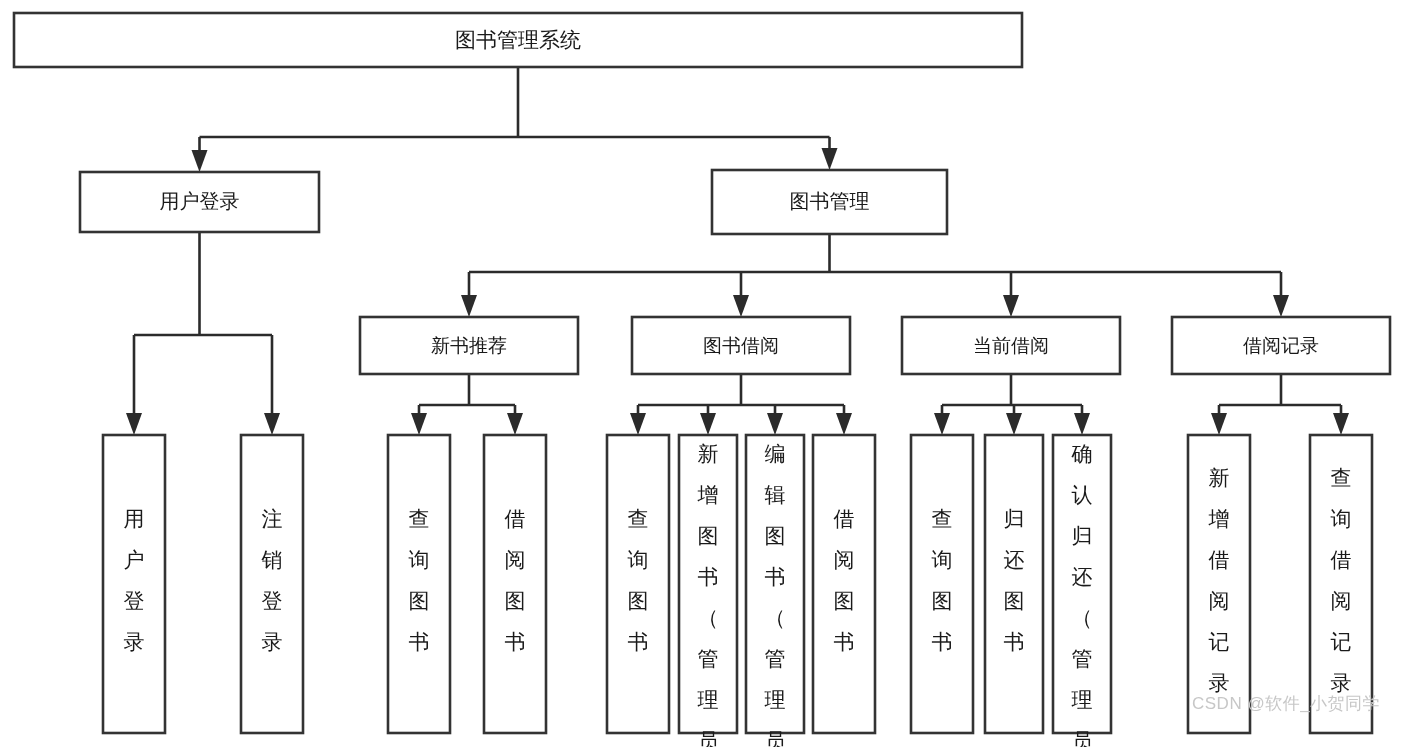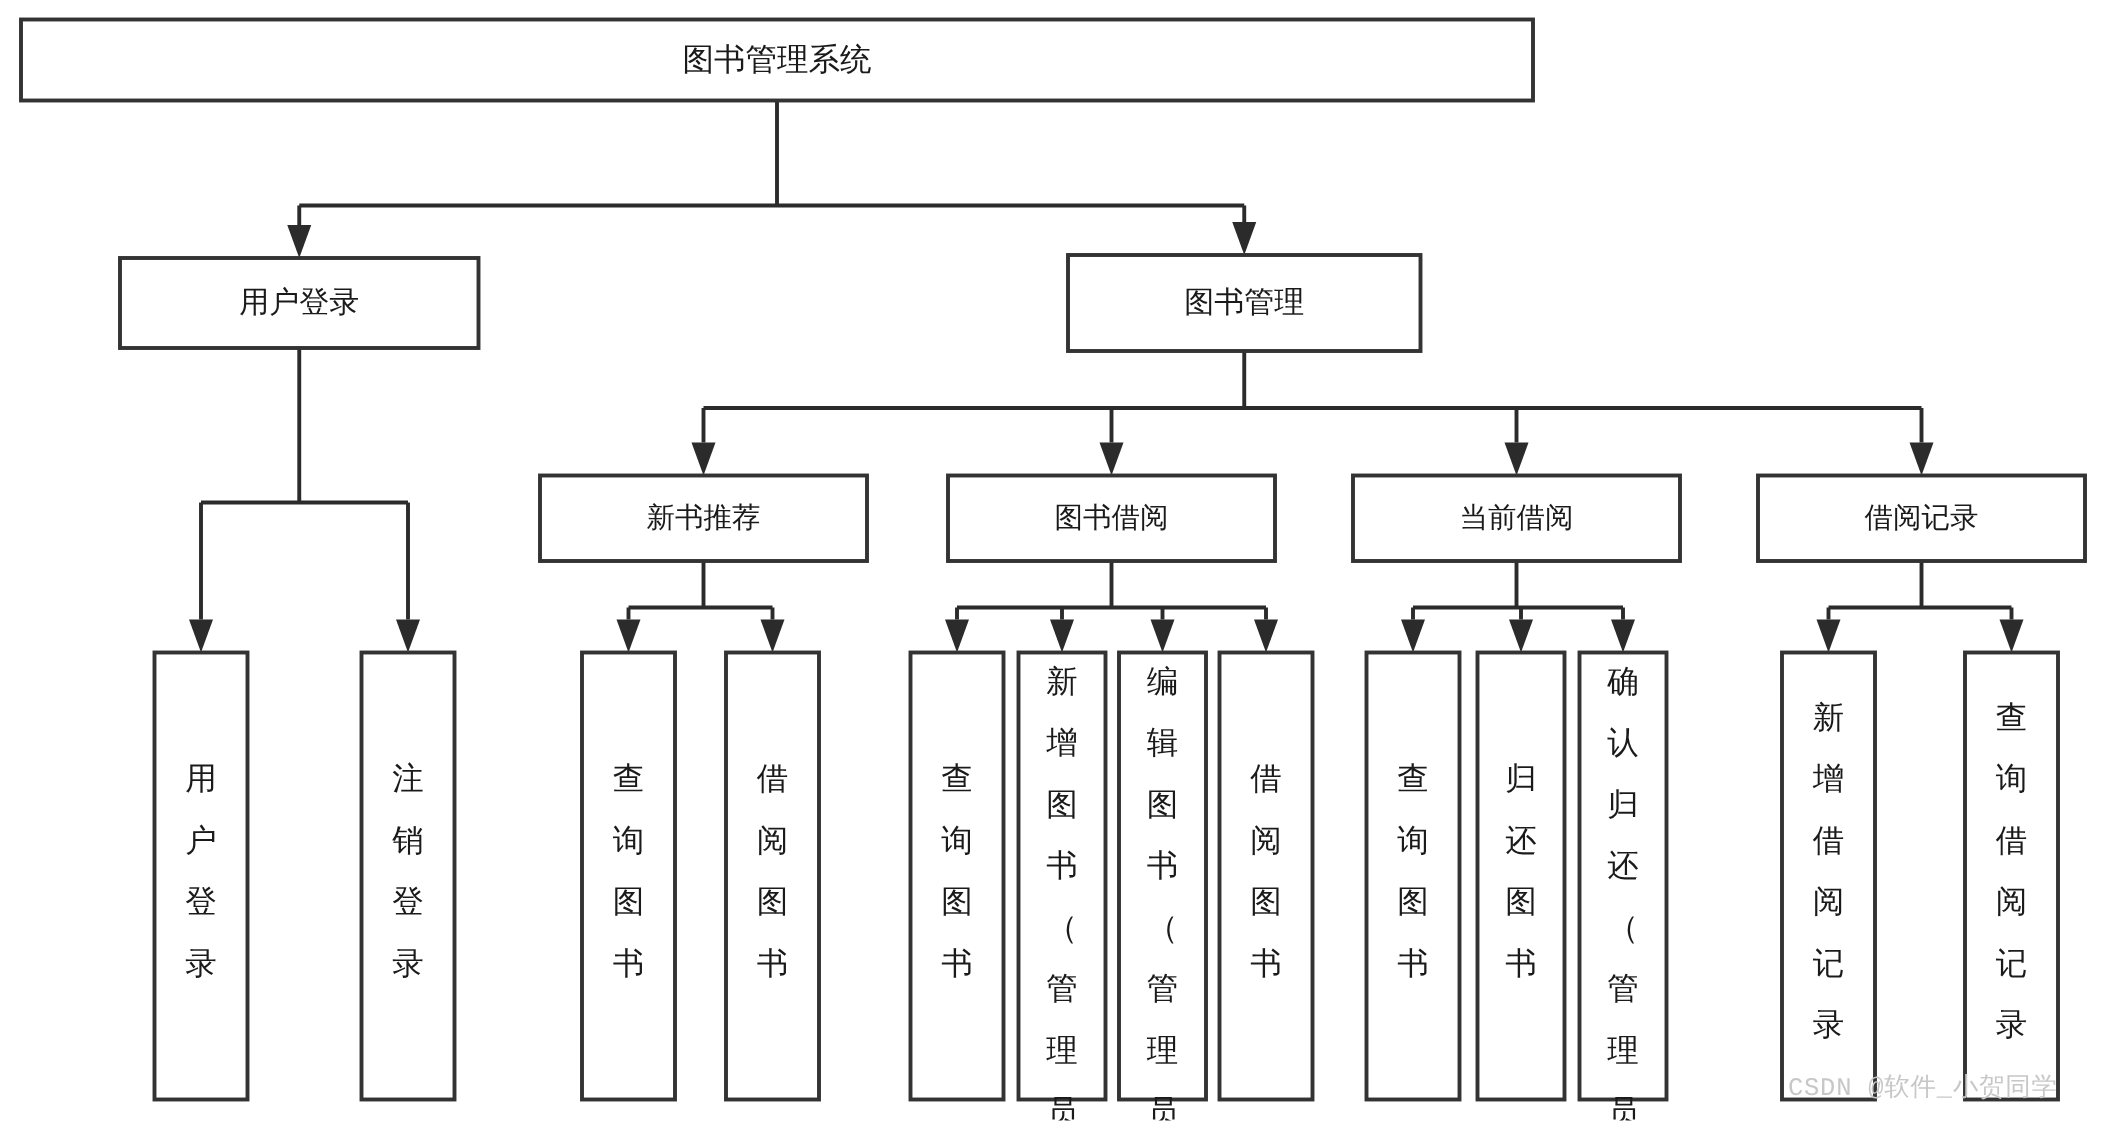--- a/index.html
+++ b/index.html
@@ -37,24 +37,24 @@
     stroke:#2b2b2b;
     stroke-width:2.6;
     fill:none;
     stroke-linecap:butt;
   }
   .arrow-head{fill:#2b2b2b;stroke:none;}
 
   .watermark{
     position:absolute;
     left:1192px;
-    top:713px;
+    top:692px;
     font-size:17px;
     color:#c7c7c7;
-    font-family:Liberation Mono, monospace;
+    font-family:Liberation Sans, sans-serif;
     white-space:nowrap;
     pointer-events:none;
     letter-spacing:0.5px;
   }
 </style>
 </head>
 <body>
 
 <svg id="diagram" viewBox="0 0 1405 747" xmlns="http://www.w3.org/2000/svg">
 

